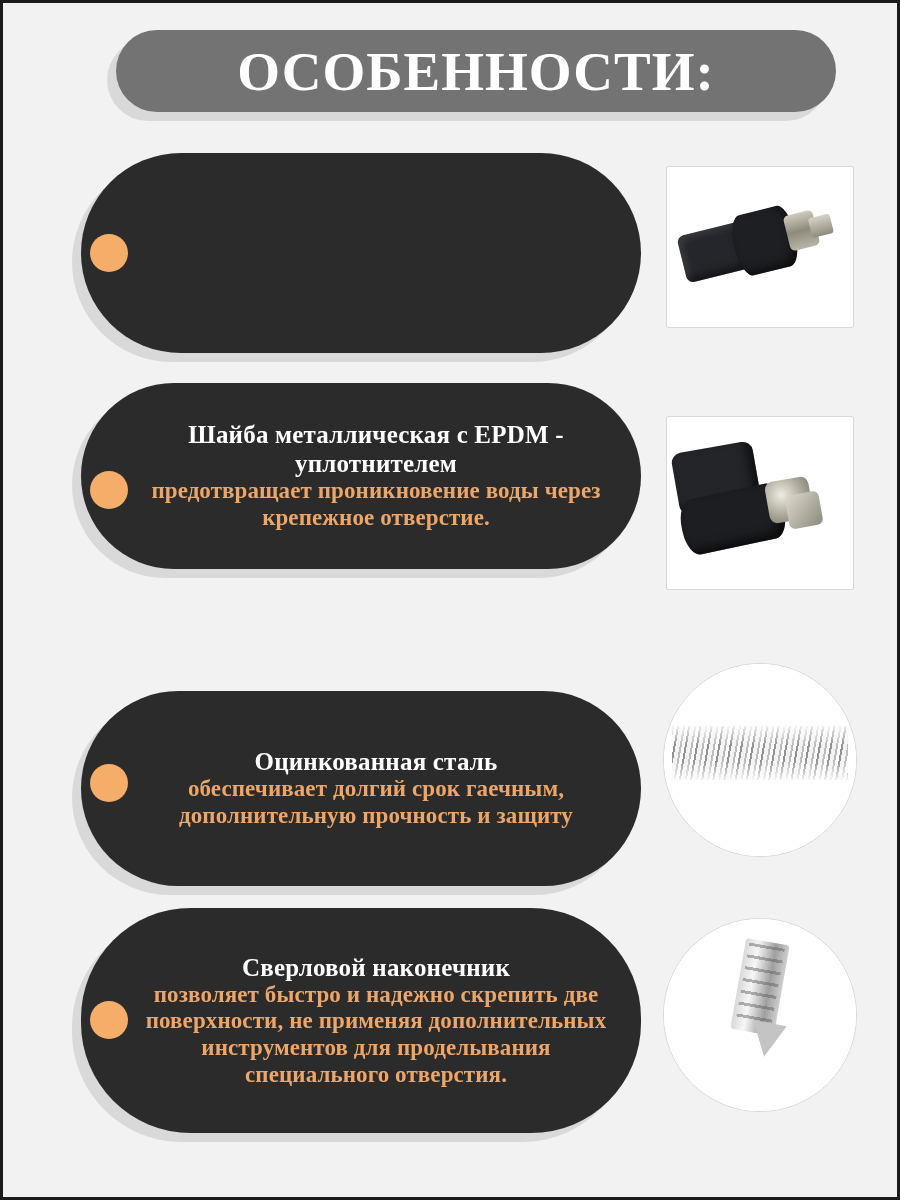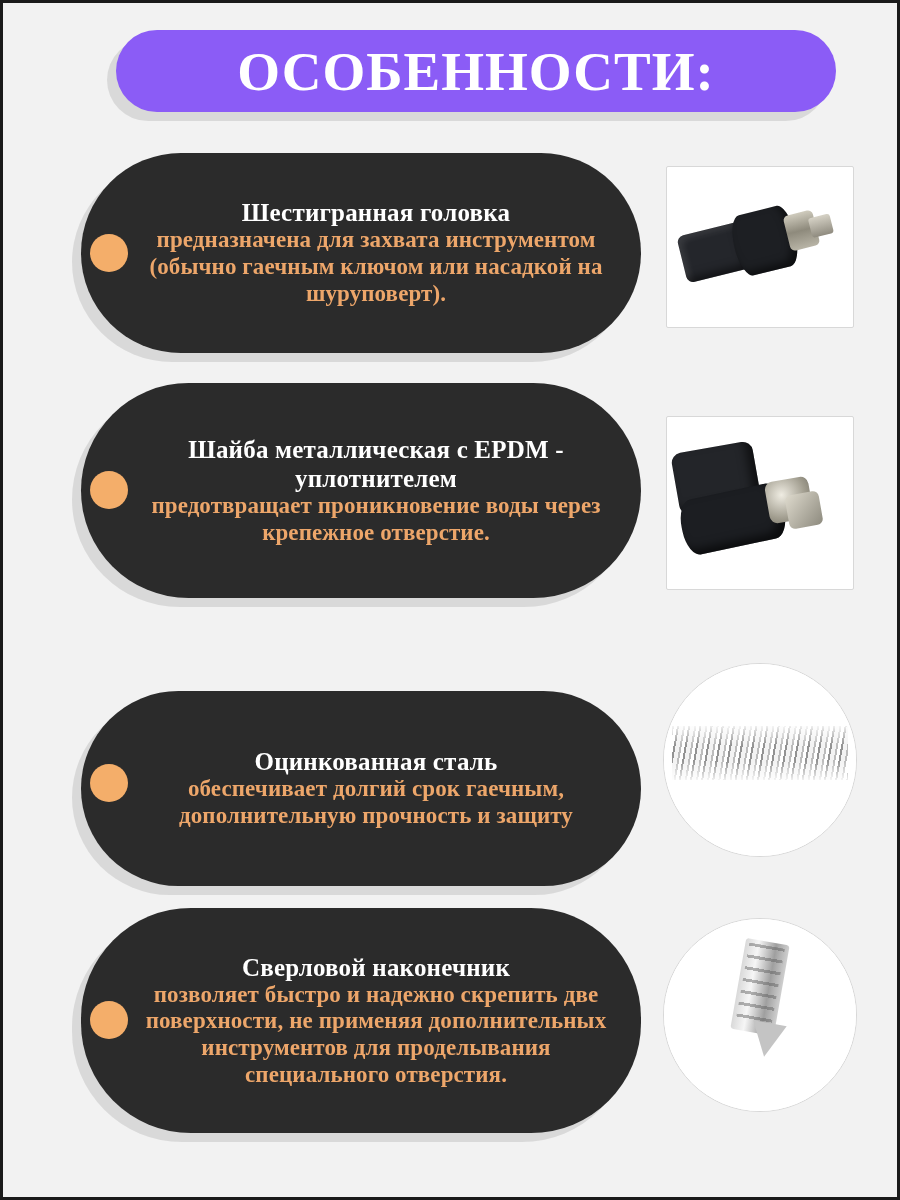--- a/index.html
+++ b/index.html
@@ -24,21 +24,21 @@
     overflow: hidden;
   }
 
   
   .title-pill {
     position: absolute;
     left: 113px;
     top: 27px;
     width: 720px;
     height: 82px;
-    background: #8b5cf6;
+    background: #737373;
     border-radius: 41px;
     display: flex;
     align-items: center;
     justify-content: center;
     box-shadow: -9px 9px 0 rgba(0,0,0,0.10);
   }
   .title-pill .title-text {
     color: #ffffff;
     font-size: 55px;
     font-weight: bold;
@@ -257,37 +257,33 @@
 
 <div id="infographic">
 
   <div class="title-pill">
     <span class="title-text">ОСОБЕННОСТИ:</span>
   </div>
 
   <div class="feature" style="left:78px; top:150px; width:560px; height:200px;">
     <div class="pill" style="width:560px; height:200px;">
       <span class="bullet" style="top:81px;"></span>
-      <div class="pill-text">
-        <span class="head">Шестигранная головка</span>
-        <span class="body">предназначена для захвата инструментом (обычно гаечным ключом или насадкой на шуруповерт).</span>
-      </div>
     </div>
   </div>
   <div class="photo square" style="left:663px; top:163px; width:186px; height:160px;">
     <div class="screw-head">
       <span class="hex"></span>
       <span class="flange"></span>
       <span class="washer"></span>
       <span class="shank"></span>
     </div>
   </div>
 
   <div class="feature" style="left:78px; top:380px; width:560px; height:215px;">
-    <div class="pill" style="width:560px; height:215px;">
+    <div class="pill" style="width:560px; height:186px;">
       <span class="bullet" style="top:88px;"></span>
       <div class="pill-text">
         <span class="head">Шайба металлическая с EPDM - уплотнителем</span>
         <span class="body">предотвращает проникновение воды через крепежное отверстие.</span>
       </div>
     </div>
   </div>
   <div class="photo square" style="left:663px; top:413px; width:186px; height:172px;">
     <div class="washer-photo">
       <span class="hex2"></span>

